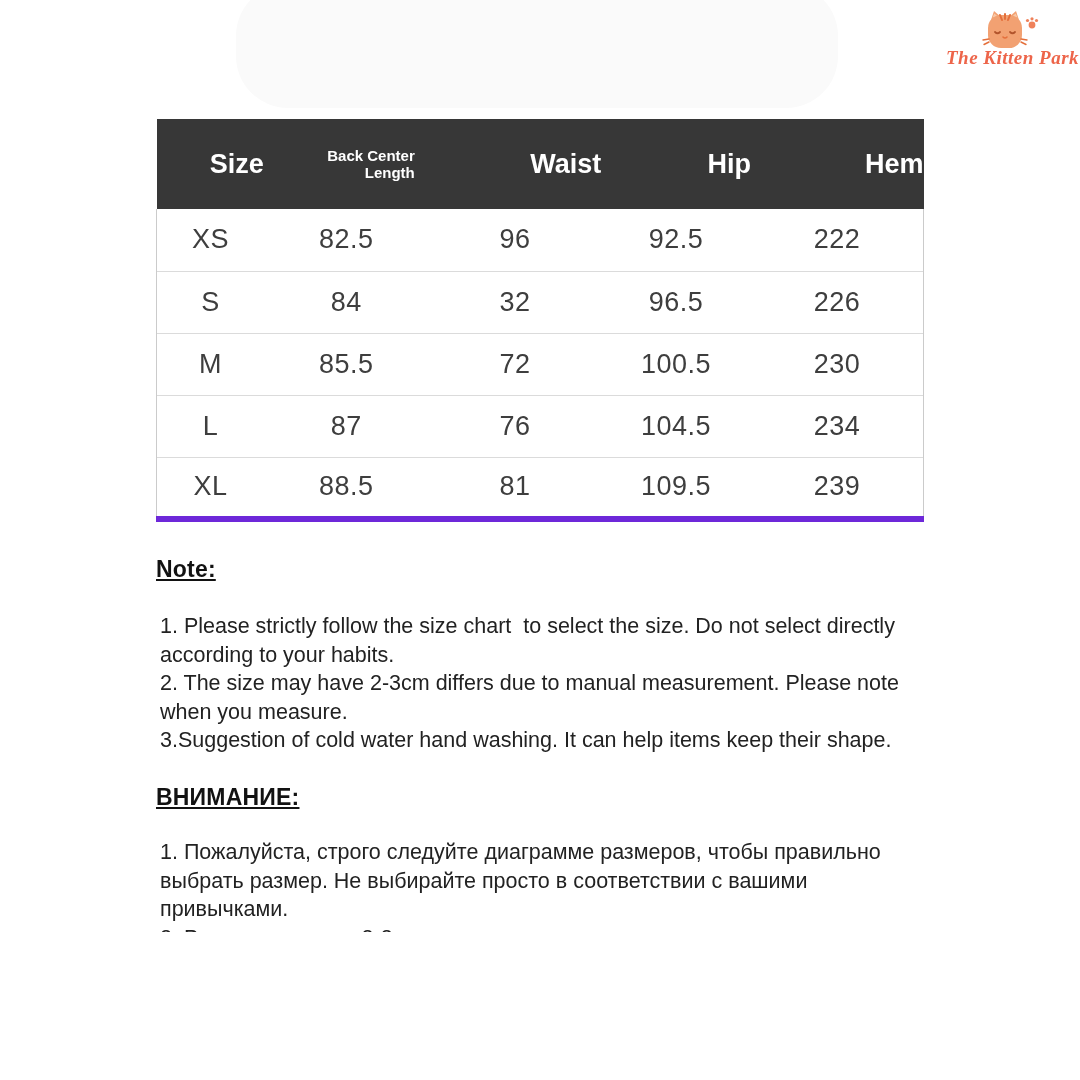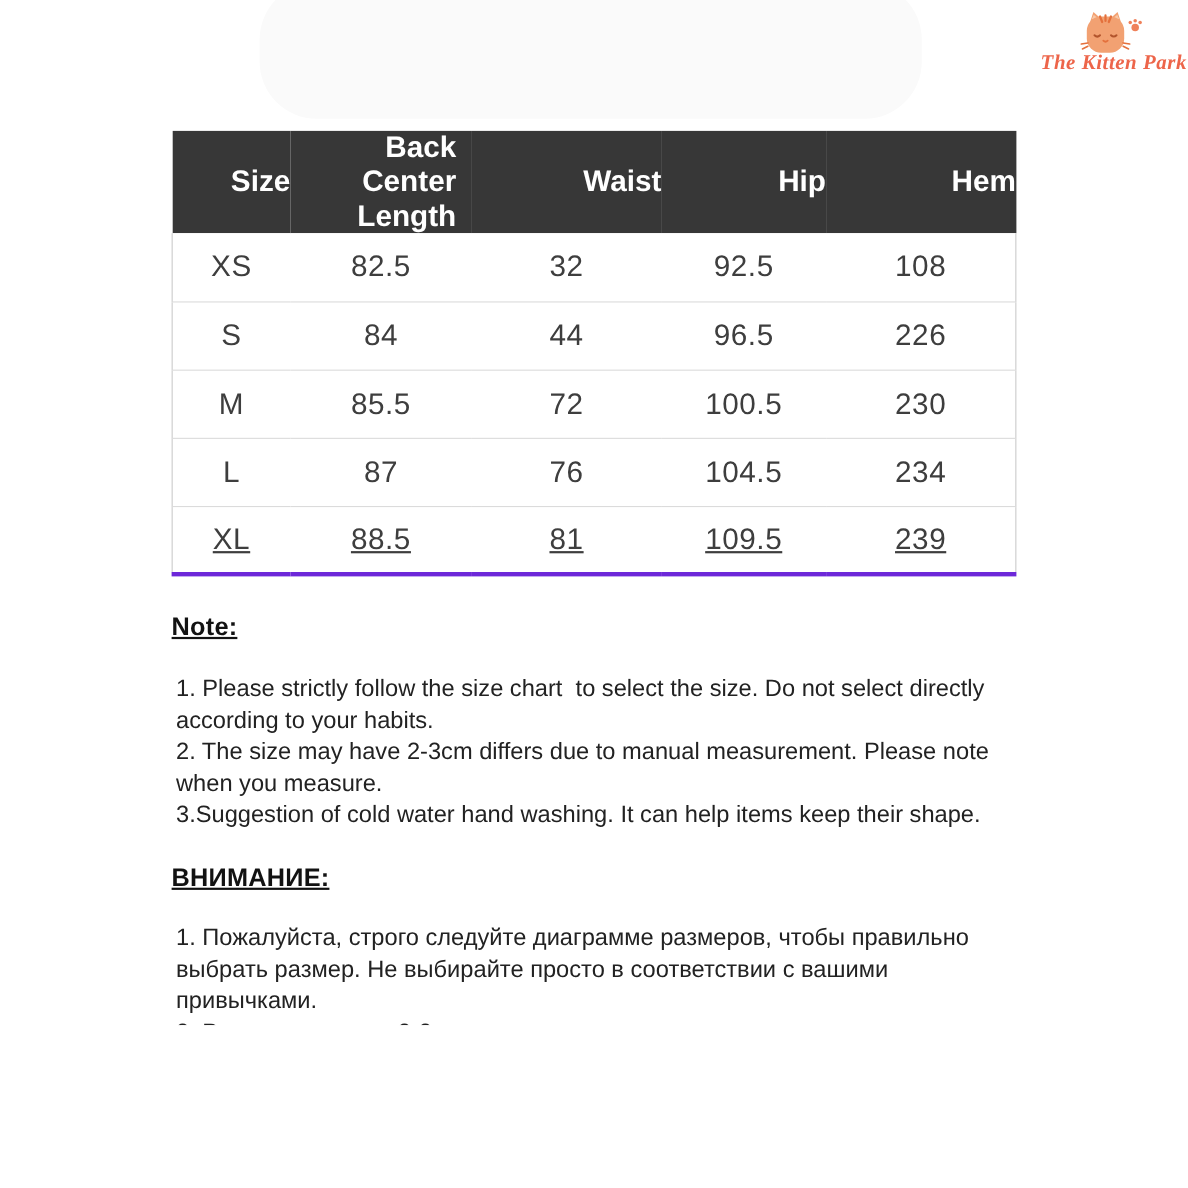--- a/index.html
+++ b/index.html
@@ -53,38 +53,38 @@
   .size-table th {
     background: #373737;
     color: #ffffff;
     font-weight: bold;
     font-size: 27px;
     height: 90px;
     text-align: right;
     vertical-align: middle;
   }
   .size-table th.small {
-    font-size: 27px;
+    font-size: 15px;
     line-height: 1.15;
     padding: 0 14px;
   }
   .size-table td {
     height: 62px;
     text-align: center;
     vertical-align: middle;
     font-size: 27px;
     color: #3e3e3e;
     letter-spacing: 0.5px;
     background: #ffffff;
     border-top: 1px solid #dbdbdb;
   }
   .size-table tbody tr:first-child td { border-top: none; }
   .size-table tbody tr td:first-child { border-left: 1px solid #cbcbcb; }
   .size-table tbody tr td:last-child { border-right: 1px solid #cbcbcb; }
-  .size-table tbody tr:last-child td { border-bottom: 4px solid #6d28d9; text-decoration: underline; }
+  .size-table tbody tr:last-child td { border-bottom: 6px solid #6d28d9; }
 
   
   .note-heading {
     position: absolute;
     left: 156px;
     font-size: 23px;
     font-weight: bold;
     color: #121212;
     letter-spacing: 0.2px;
     text-decoration: underline;
@@ -151,28 +151,28 @@
         <th class="small">Back Center Length</th>
         <th>Waist</th>
         <th>Hip</th>
         <th>Hem</th>
       </tr>
     </thead>
     <tbody>
       <tr>
         <td>XS</td>
         <td>82.5</td>
-        <td>32</td>
+        <td>96</td>
         <td>92.5</td>
-        <td>108</td>
+        <td>222</td>
       </tr>
       <tr>
         <td>S</td>
         <td>84</td>
-        <td>44</td>
+        <td>32</td>
         <td>96.5</td>
         <td>226</td>
       </tr>
       <tr>
         <td>M</td>
         <td>85.5</td>
         <td>72</td>
         <td>100.5</td>
         <td>230</td>
       </tr>

